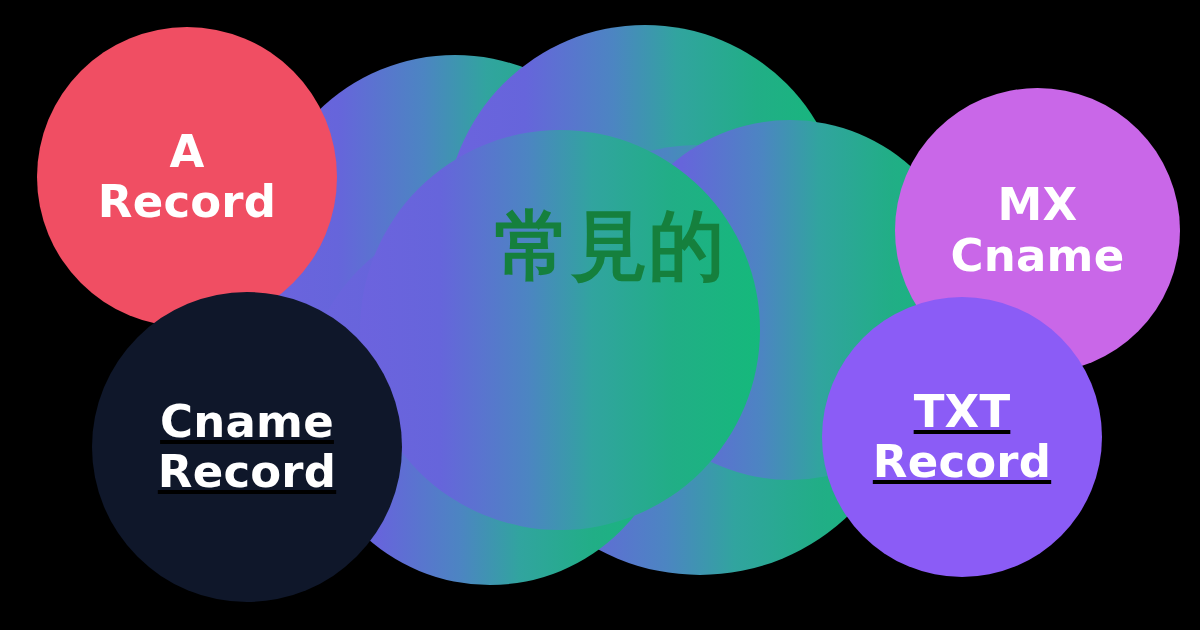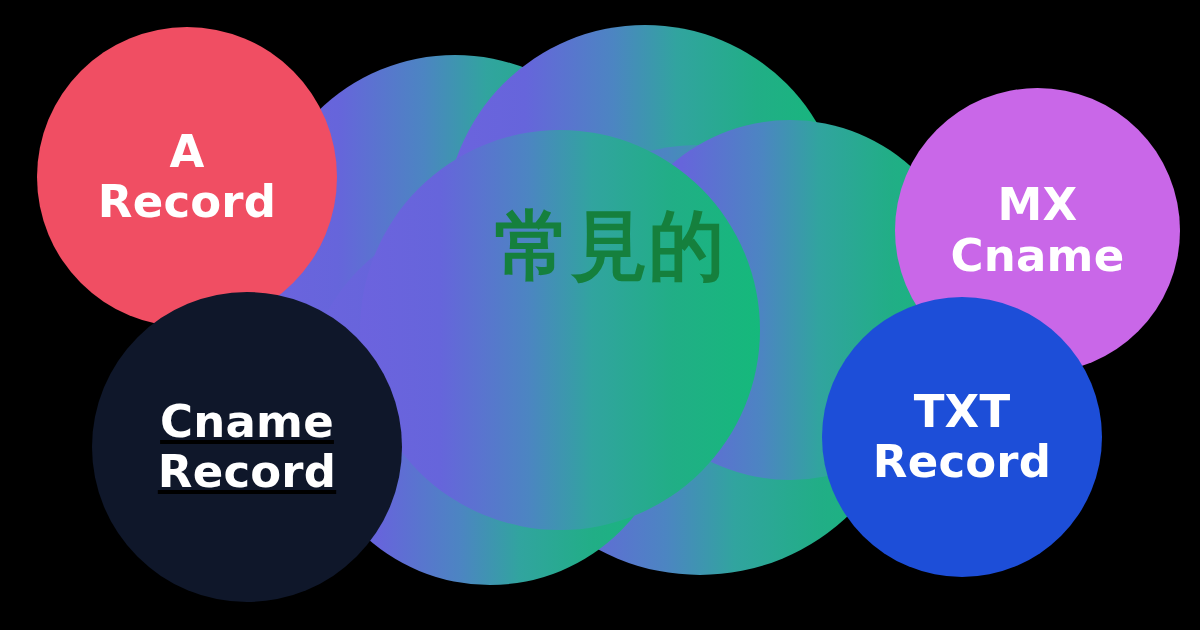--- a/index.html
+++ b/index.html
@@ -126,21 +126,21 @@
   <div class="record-bubble" id="bubble-cname-record" style="background: #0f172a; text-decoration: underline;">
     <span class="bubble-label">Cname
 Record</span>
   </div>
 
   <div class="record-bubble" id="bubble-mx-record" style="background: rgb(201, 103, 232);">
     <span class="bubble-label">MX
 Cname</span>
   </div>
 
-  <div class="record-bubble" id="bubble-txt-record" style="background: #1d4ed8;">
+  <div class="record-bubble" id="bubble-txt-record" style="background: #8b5cf6; text-decoration: underline;">
     <span class="bubble-label">TXT
 Record</span>
   </div>
 
   <div id="center-title">
     <span class="title-line">常見的</span>
   </div>
 
 </div>
 

